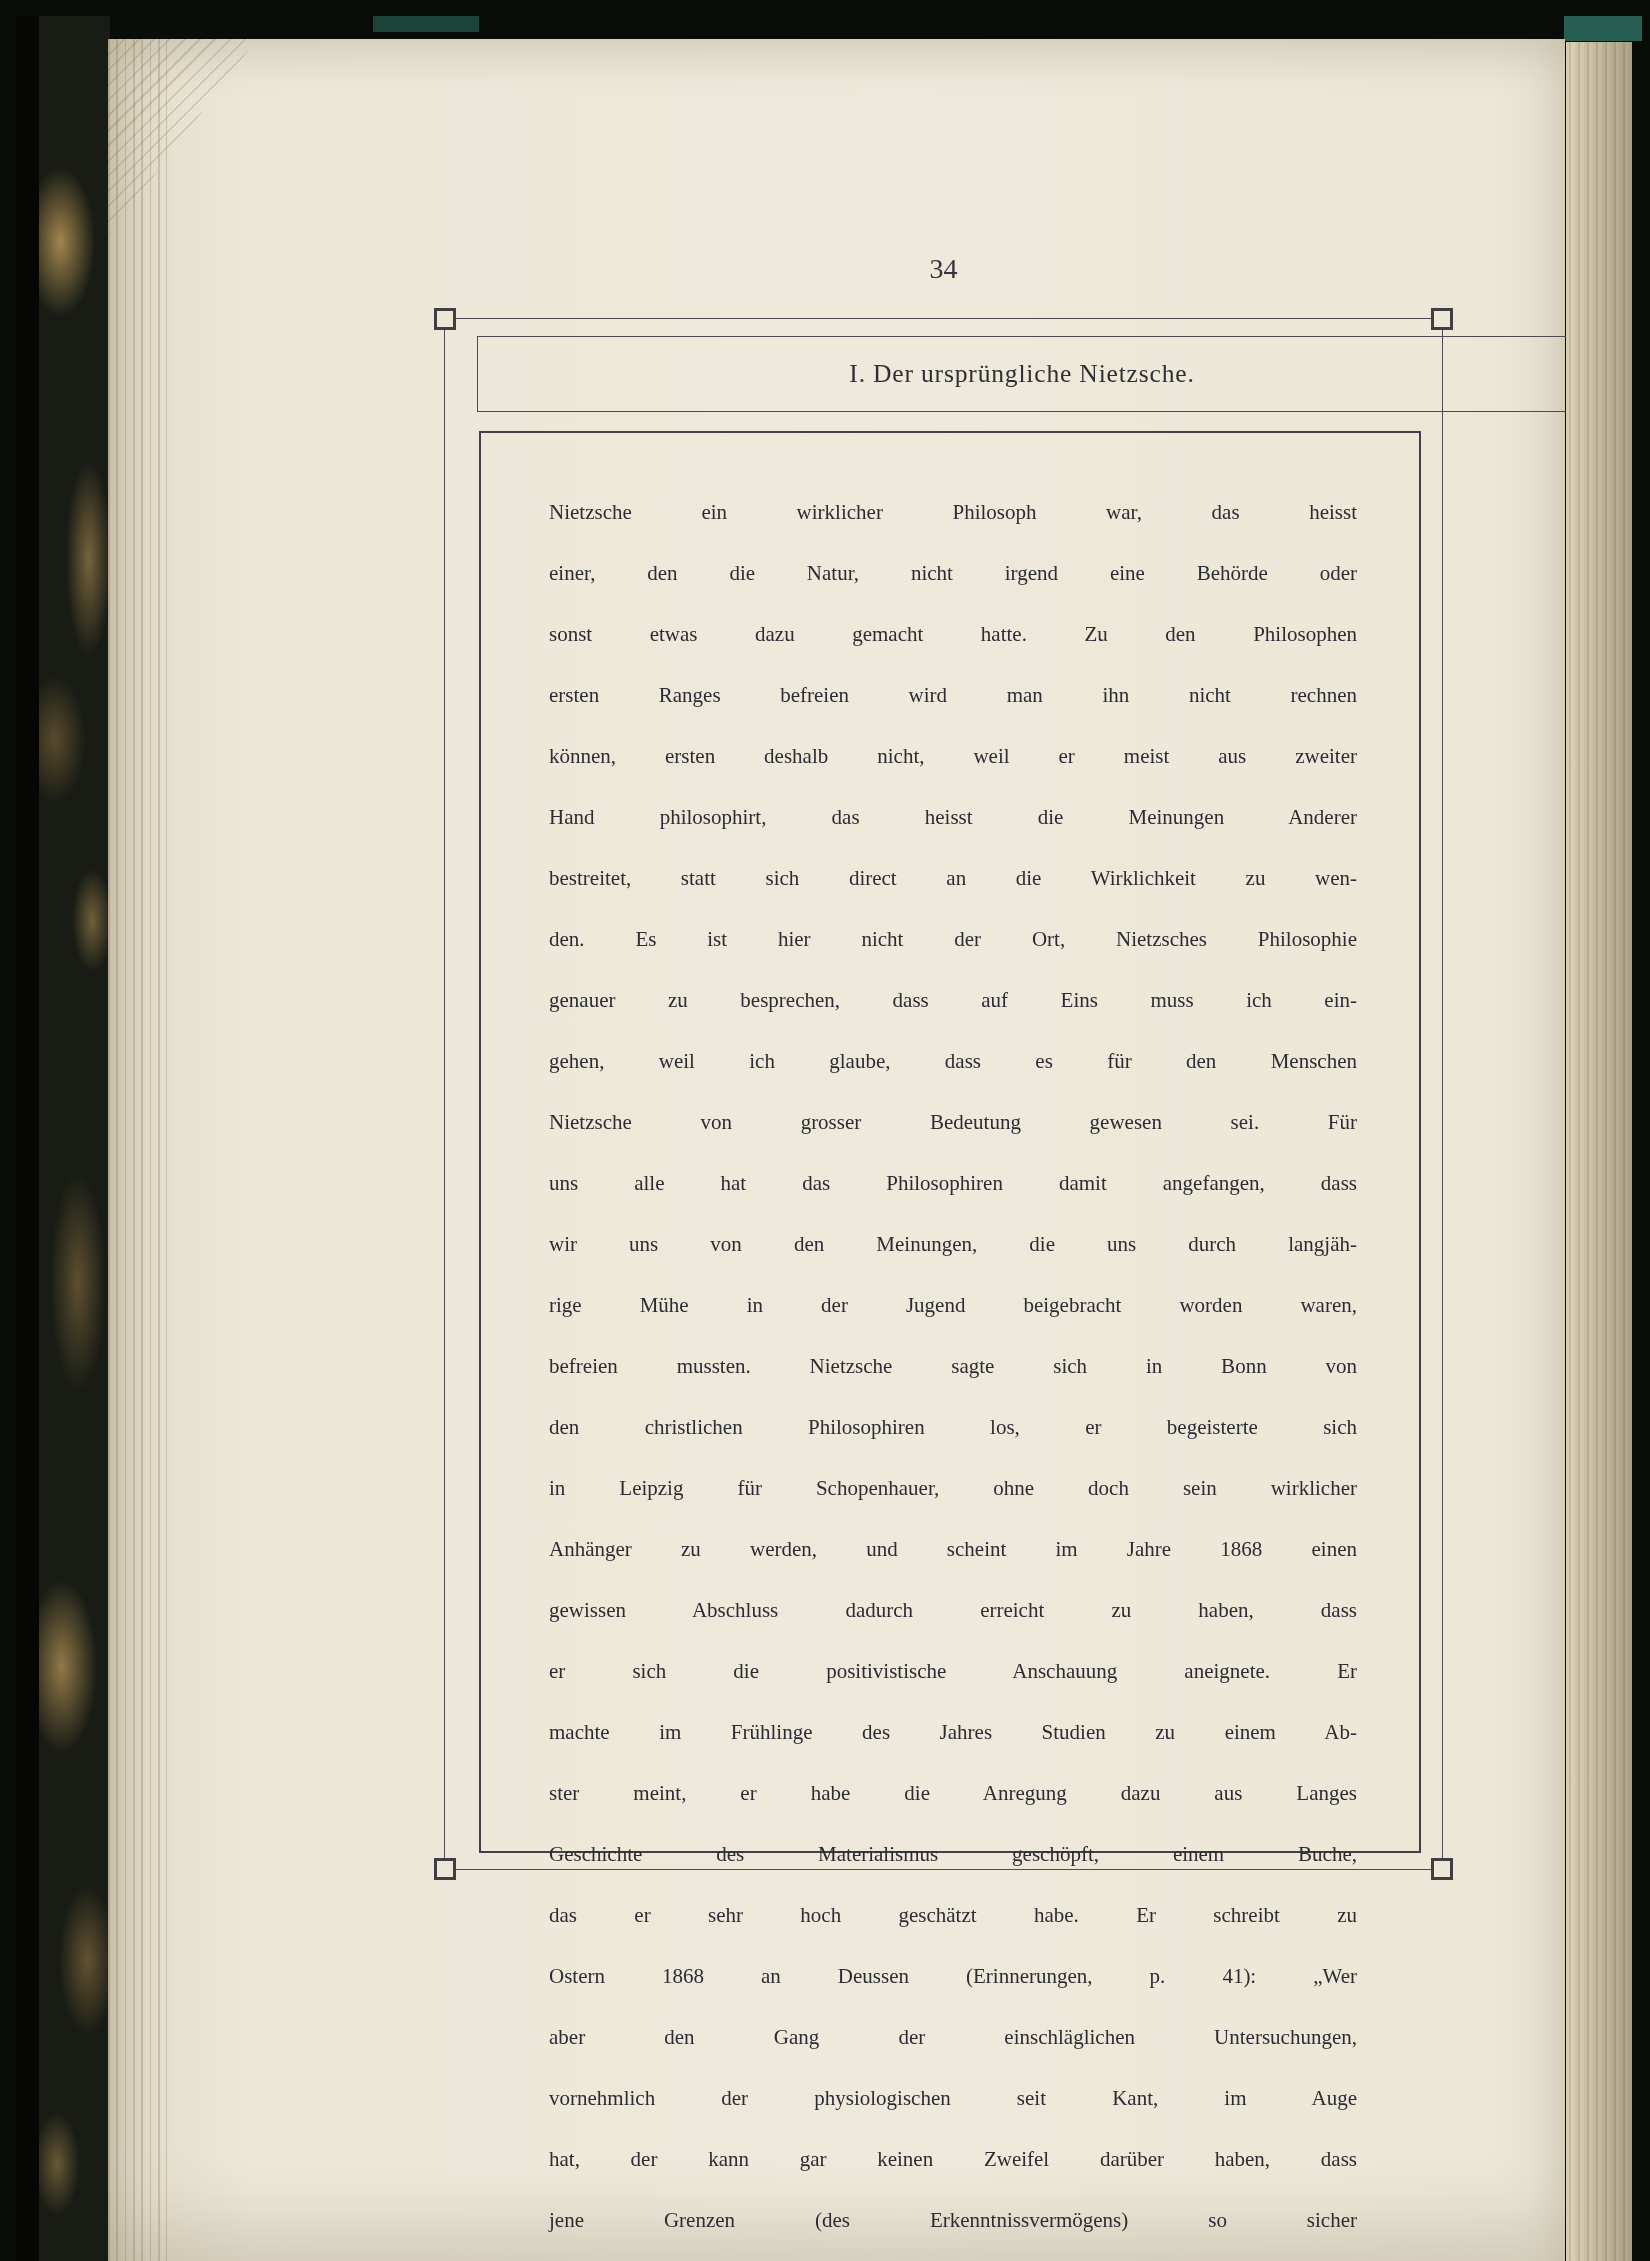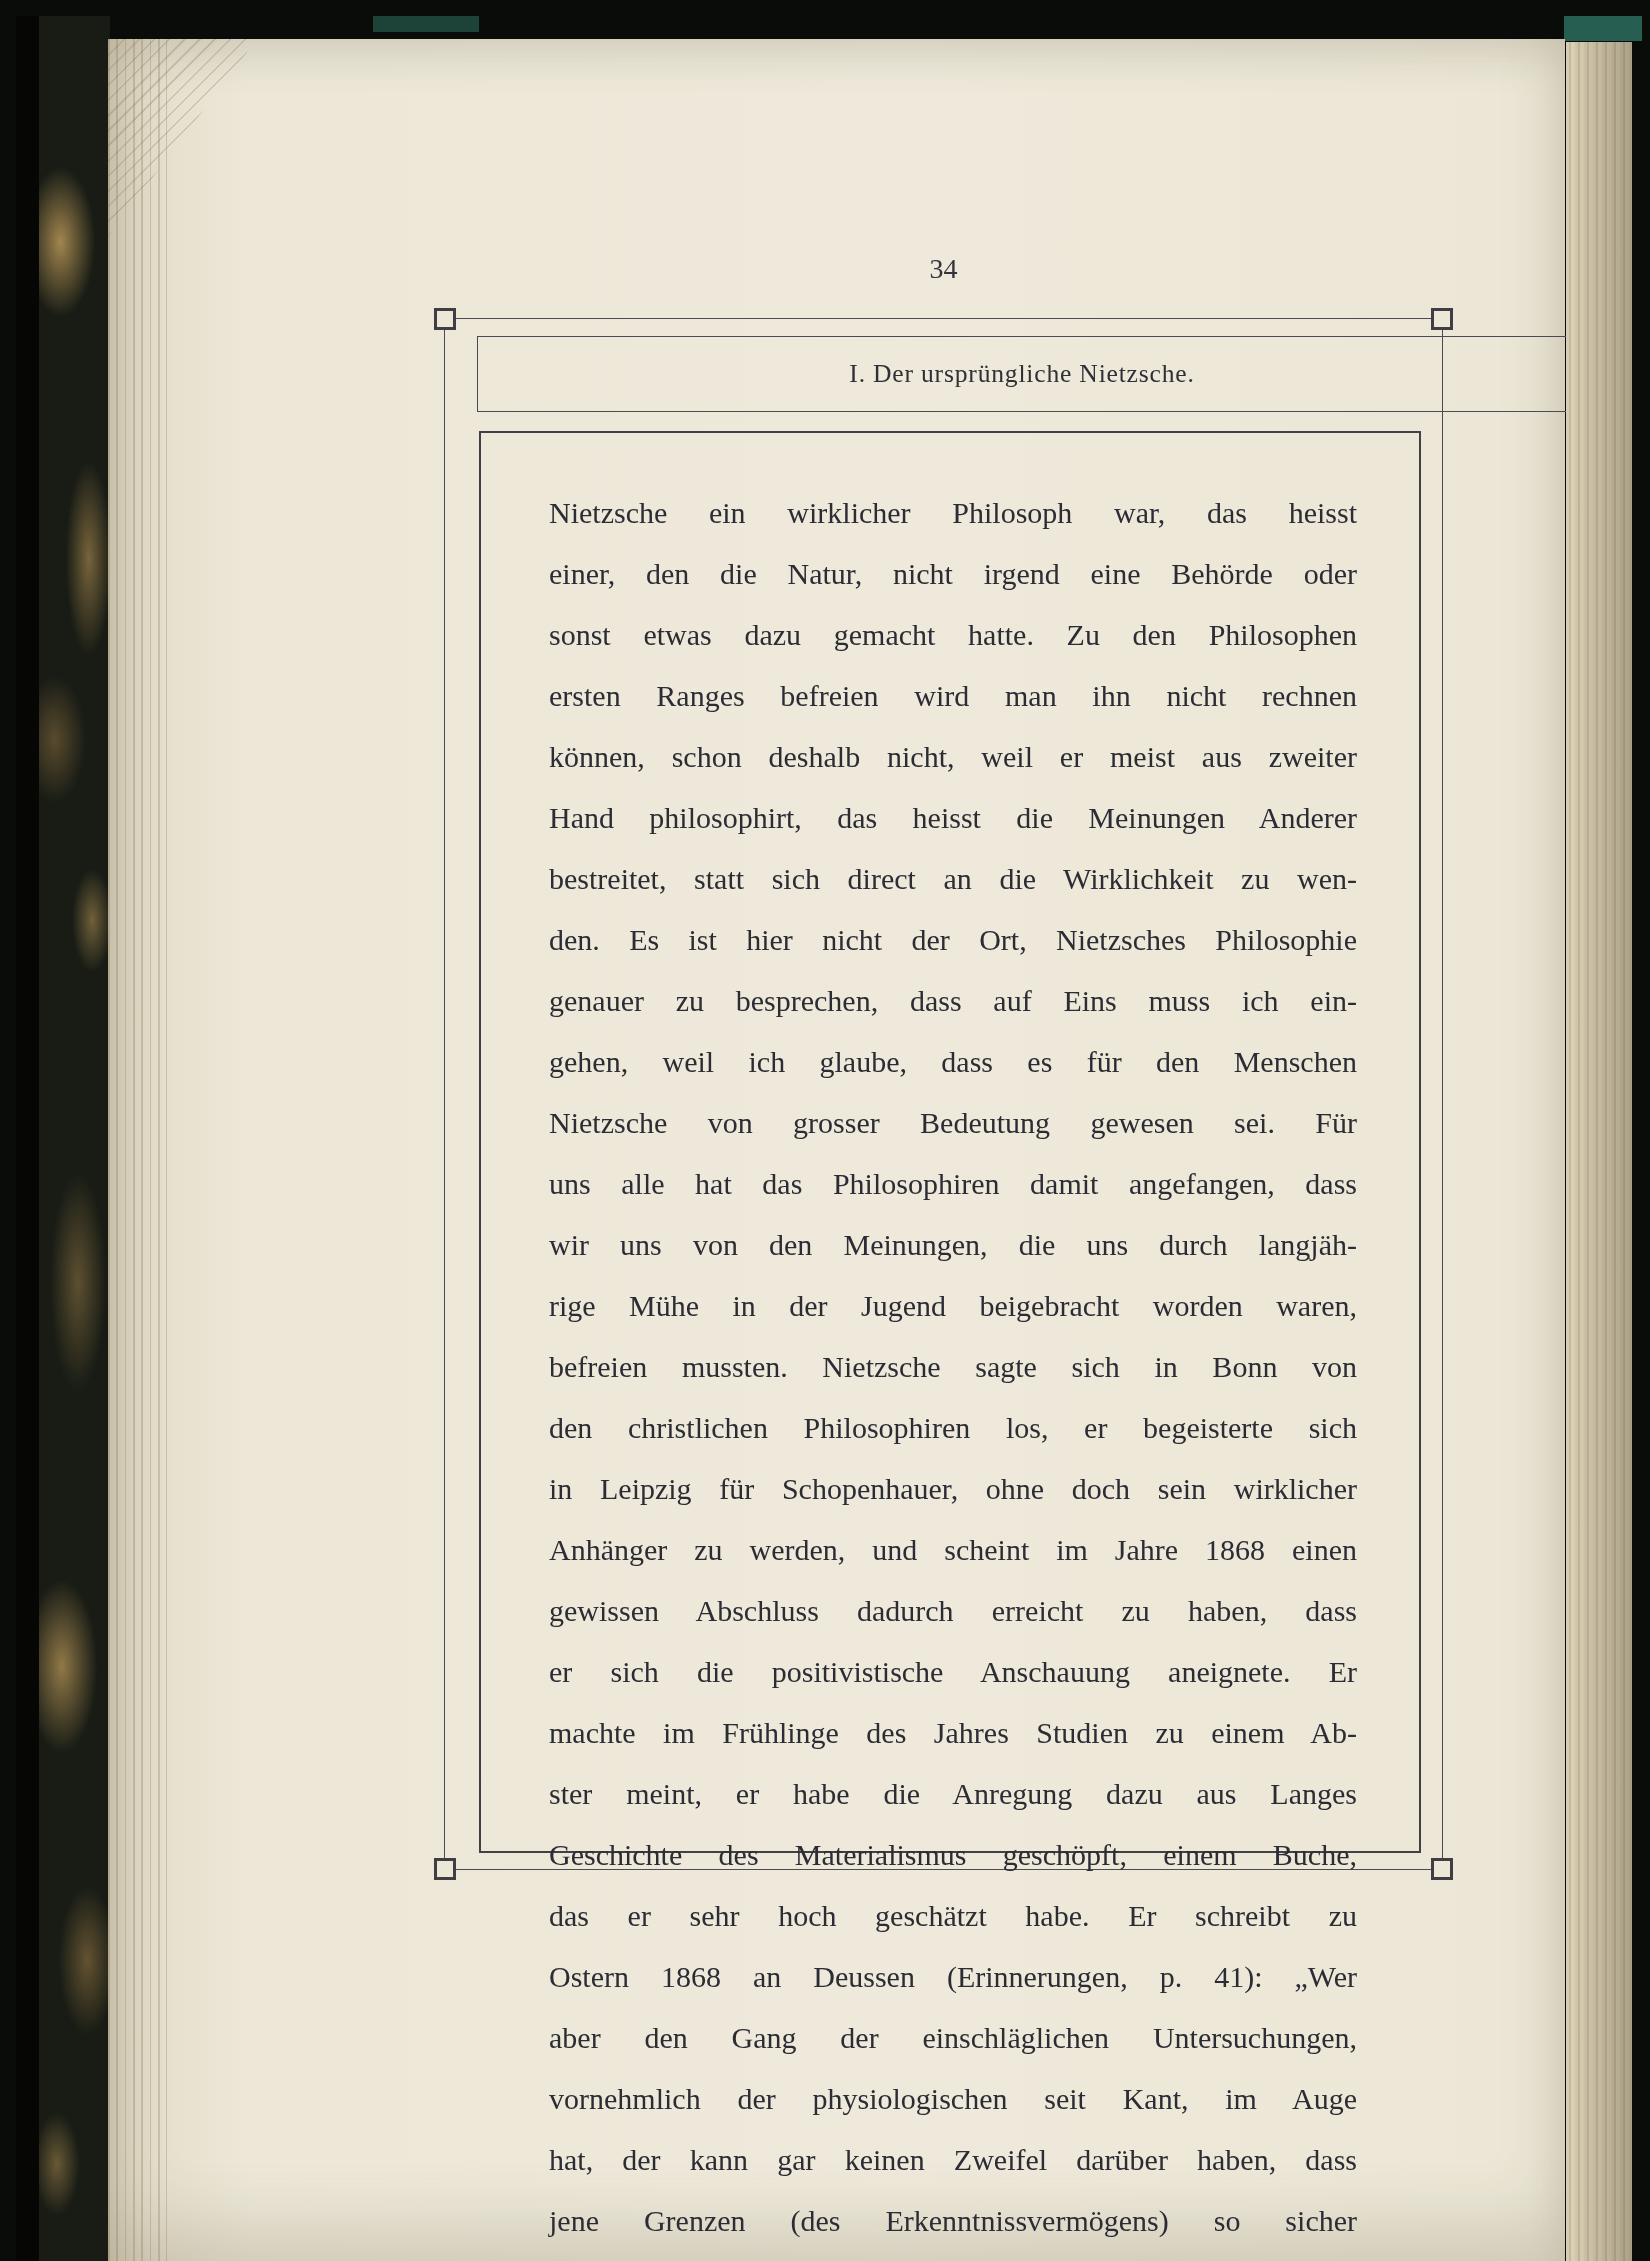--- a/index.html
+++ b/index.html
@@ -90,21 +90,21 @@
   }
 
   .body-box {
     position:absolute; left:371px; top:392px; width:942px; height:1422px;
     border:2.5px solid #404046;
   }
   .text-block {
     position:absolute; left:52px; right:46px; top:41px;
   }
   .text-line {
-    font-size:30px; line-height:45px; color:#2c2c35;
+    font-size:21px; line-height:45px; color:#2c2c35;
     text-align:justify; text-align-last:justify;
     white-space:nowrap; 
   }
 </style>
 </head>
 <body>
 
 <div class="scene">
 
   <div class="board"></div>
@@ -130,21 +130,21 @@
     <div class="header-box">
       <div class="header-title">I. Der ursprüngliche Nietzsche.</div>
     </div>
 
     <div class="body-box">
       <div class="text-block">
           <div class="text-line">Nietzsche ein wirklicher Philosoph war, das heisst</div>
           <div class="text-line">einer, den die Natur, nicht irgend eine Behörde oder</div>
           <div class="text-line">sonst etwas dazu gemacht hatte. Zu den Philosophen</div>
           <div class="text-line">ersten Ranges befreien wird man ihn nicht rechnen</div>
-          <div class="text-line">können, schon deshalb nicht, weil er meist aus zweiter</div>
+          <div class="text-line">können, ersten deshalb nicht, weil er meist aus zweiter</div>
           <div class="text-line">Hand philosophirt, das heisst die Meinungen Anderer</div>
           <div class="text-line">bestreitet, statt sich direct an die Wirklichkeit zu wen-</div>
           <div class="text-line">den.  Es ist hier nicht der Ort, Nietzsches Philosophie</div>
           <div class="text-line">genauer zu besprechen, dass auf Eins muss ich ein-</div>
           <div class="text-line">gehen, weil ich glaube, dass es für den Menschen</div>
           <div class="text-line">Nietzsche von grosser Bedeutung gewesen sei.  Für</div>
           <div class="text-line">uns alle hat das Philosophiren damit angefangen, dass</div>
           <div class="text-line">wir uns von den Meinungen, die uns durch langjäh-</div>
           <div class="text-line">rige Mühe in der Jugend beigebracht worden waren,</div>
           <div class="text-line">befreien mussten.  Nietzsche sagte sich in Bonn von</div>

